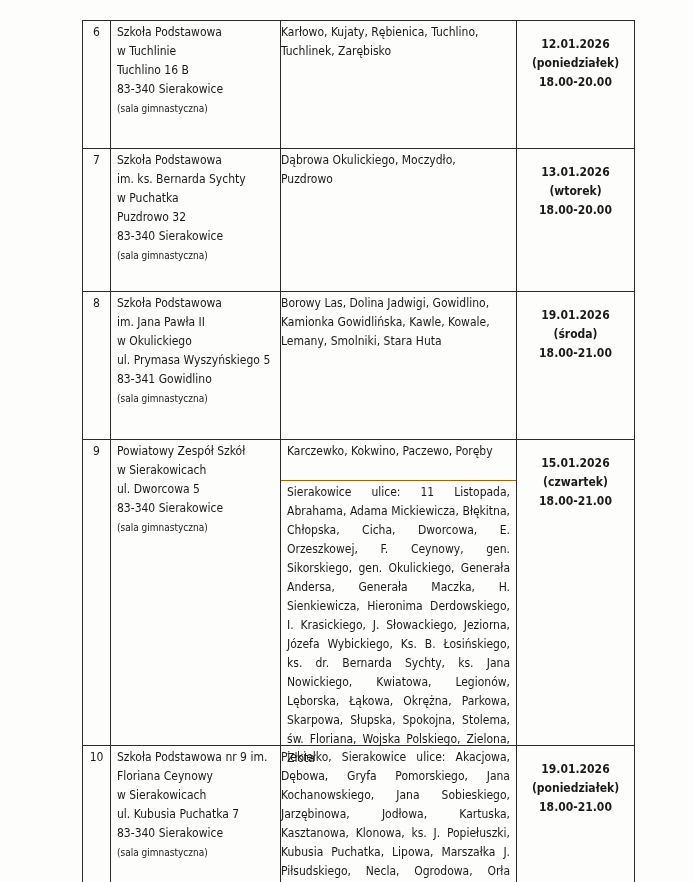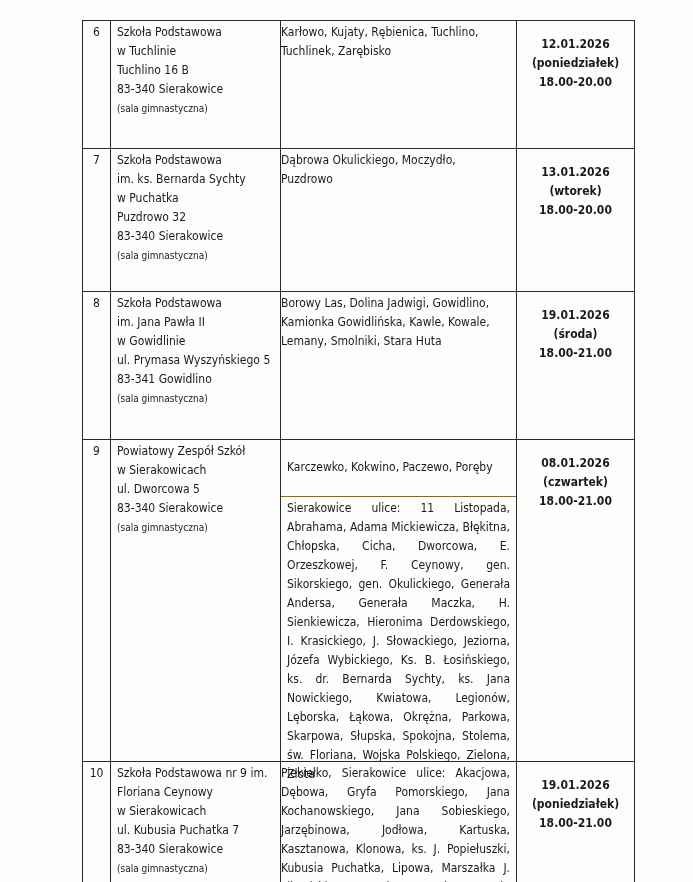--- a/index.html
+++ b/index.html
@@ -73,21 +73,21 @@
         <span class="line">(wtorek)</span>
         <span class="line">18.00-20.00</span>
       </td>
     </tr>
 
     <tr class="r8">
       <td class="no">8</td>
       <td class="school">
         <span class="line">Szkoła Podstawowa</span>
         <span class="line">im. Jana Pawła II</span>
-        <span class="line">w Gowidlinie</span>
+        <span class="line">w Okulickiego</span>
         <span class="line">ul. Prymasa Wyszyńskiego 5</span>
         <span class="line">83-341 Gowidlino</span>
         <span class="line note">(sala gimnastyczna)</span>
       </td>
       <td class="loc">
         <div>Borowy Las, Dolina Jadwigi, Gowidlino, Kamionka Gowidlińska, Kawle, Kowale, Lemany, Smolniki, Stara Huta</div>
       </td>
       <td class="date">
         <span class="line">19.01.2026</span>
         <span class="line">(środa)</span>
@@ -98,25 +98,25 @@
     <tr class="r9">
       <td class="no">9</td>
       <td class="school">
         <span class="line">Powiatowy Zespół Szkół</span>
         <span class="line">w Sierakowicach</span>
         <span class="line">ul. Dworcowa 5</span>
         <span class="line">83-340 Sierakowice</span>
         <span class="line note">(sala gimnastyczna)</span>
       </td>
       <td class="loc loc-split">
-        <div class="sub-first" style="padding-top:2px;margin-top:16px;">Karczewko, Kokwino, Paczewo, Poręby</div>
+        <div class="sub-first" style="padding-top:2px;">Karczewko, Kokwino, Paczewo, Poręby</div>
         <div class="sub sub-second justify">Sierakowice ulice: 11 Listopada, Abrahama, Adama Mickiewicza, Błękitna, Chłopska, Cicha, Dworcowa, E. Orzeszkowej, F. Ceynowy, gen. Sikorskiego, gen. Okulickiego, Generała Andersa, Generała Maczka, H. Sienkiewicza, Hieronima Derdowskiego, I. Krasickiego, J. Słowackiego, Jeziorna, Józefa Wybickiego, Ks. B. Łosińskiego, ks. dr. Bernarda Sychty, ks. Jana Nowickiego, Kwiatowa, Legionów, Lęborska, Łąkowa, Okrężna, Parkowa, Skarpowa, Słupska, Spokojna, Stolema, św. Floriana, Wojska Polskiego, Zielona, Złota</div>
       </td>
       <td class="date">
-        <span class="line">08.01.2026</span>
+        <span class="line">15.01.2026</span>
         <span class="line">(czwartek)</span>
         <span class="line">18.00-21.00</span>
       </td>
     </tr>
 
     <tr class="r10">
       <td class="no">10</td>
       <td class="school">
         <span class="line">Szkoła Podstawowa nr 9 im.</span>
         <span class="line">Floriana Ceynowy</span>

